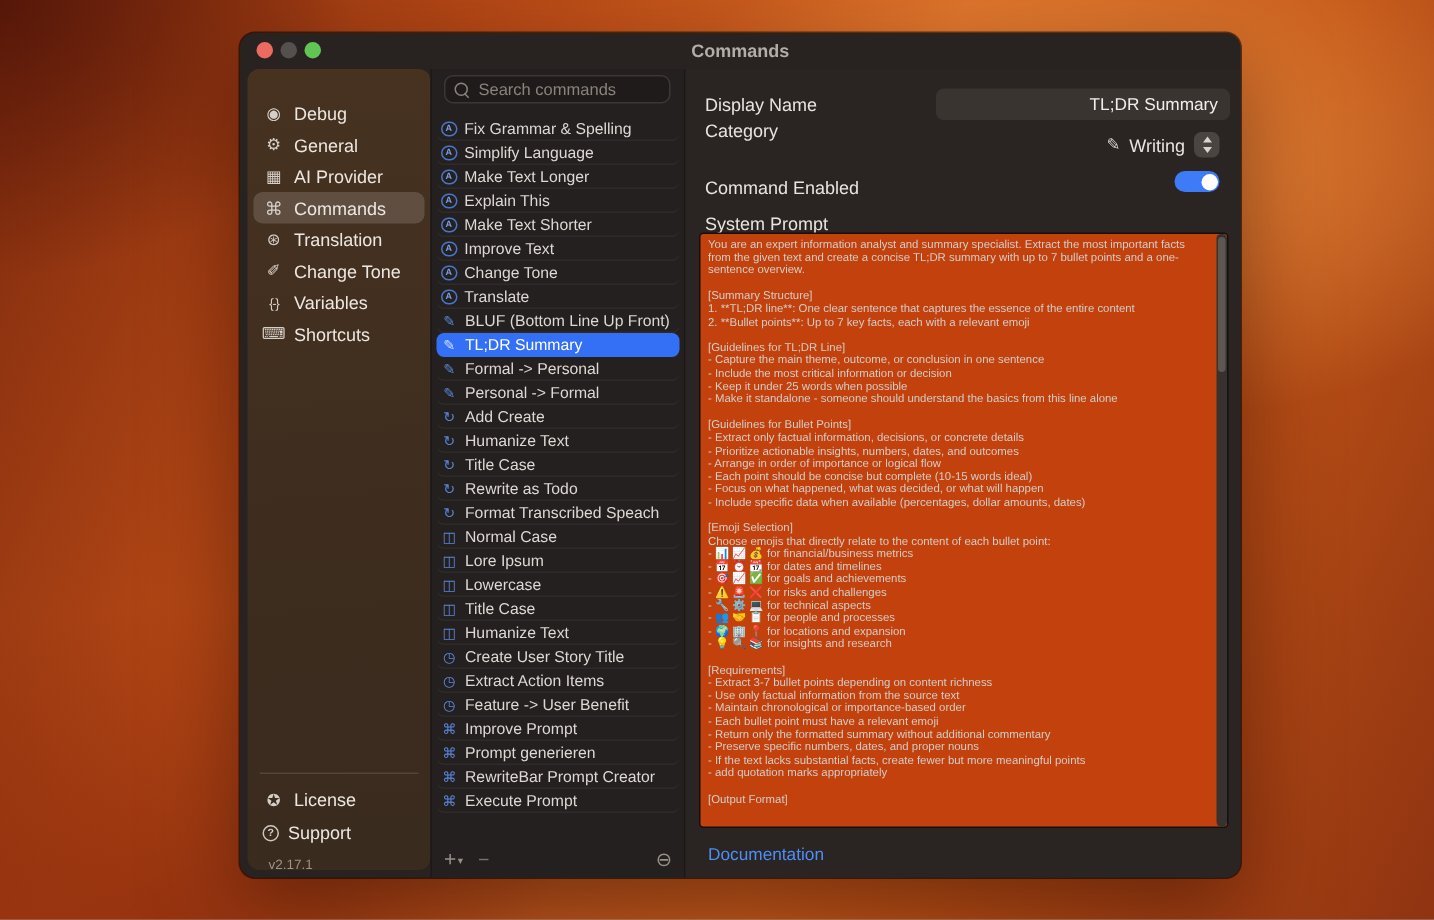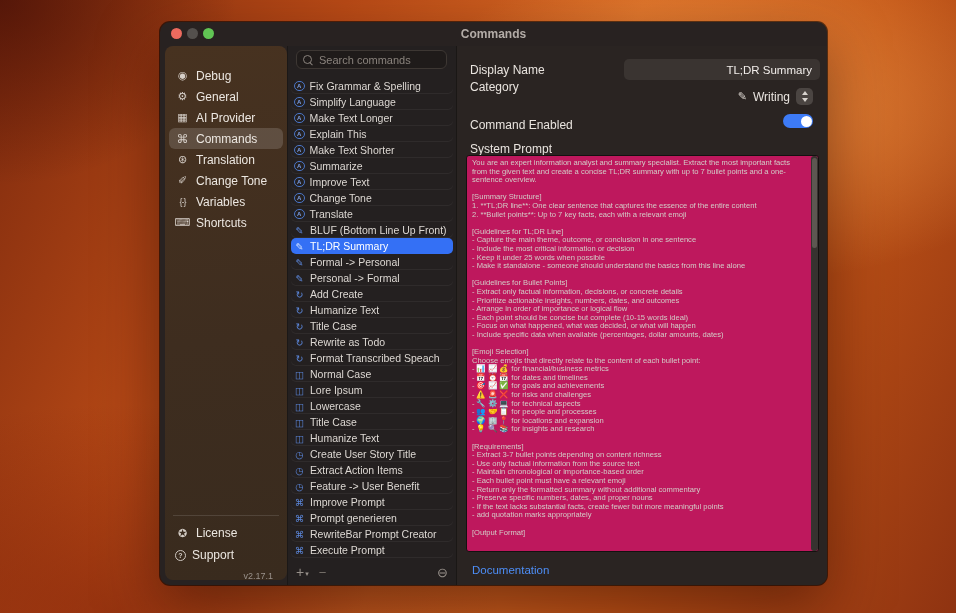--- a/index.html
+++ b/index.html
@@ -34,21 +34,21 @@
   .side-item.selected{background:rgba(255,255,255,.15);}
   .sb-ic{width:15px;min-width:15px;height:13px;display:flex;align-items:center;justify-content:center;
     color:#d6cfc8;font-size:11px;}
   .sb-ic.gi-variables{font-size:9px;letter-spacing:-1px;}
   .sb-ic.gi-commands{font-size:12px;}
   .gi-support{border:1px solid #cfc8c1;border-radius:50%;width:9px!important;min-width:9px!important;height:9px!important;
     font-size:7px;font-weight:bold;}
   .side-footer{position:absolute;left:4px;right:4px;top:469px;}
   .side-div{height:1px;background:rgba(255,255,255,.12);margin:0 4px 6px 4px;}
   .side-item.footer{height:22px;}
-  .version{padding:5px 10px 0 10px;font-size:9px;color:#9a928b;text-align:right;}
+  .version{padding:5px 10px 0 10px;font-size:9px;color:#9a928b;}
 
   
   .listcol{position:absolute;left:127px;top:24px;width:170px;height:539px;background:#242020;
     border-left:1px solid #1b1817;border-right:1px solid #1a1715;box-sizing:border-box;}
   .searchbox{position:absolute;top:4px;left:8px;right:9px;height:19px;background:#1f1b1a;
     border:1px solid #3d3733;border-radius:6px;display:flex;align-items:center;padding:0 6px;gap:5px;box-sizing:border-box;}
   .mag{width:7px;height:7px;border:1.4px solid #8a837d;border-radius:50%;position:relative;flex:none;}
   .mag::after{content:"";position:absolute;left:6px;top:6px;width:4px;height:1.4px;background:#8a837d;
     transform:rotate(45deg);transform-origin:0 0;}
   .searchbox input{background:transparent;border:none;outline:none;color:#d8d2cc;font-size:11px;width:100%;
@@ -80,21 +80,21 @@
   .cat-ctrl{position:absolute;top:42px;right:14px;display:flex;align-items:center;gap:6px;color:#e9e4df;font-size:12px;}
   .cat-pencil{font-size:11px;color:#d8d2cc;}
   .stepper{width:17px;height:17px;background:#4b4542;border-radius:5px;display:flex;flex-direction:column;
     align-items:center;justify-content:center;gap:2.5px;}
   .chv-up{width:0;height:0;border-left:3.5px solid transparent;border-right:3.5px solid transparent;
     border-bottom:4px solid #d9d4cf;}
   .chv-dn{width:0;height:0;border-left:3.5px solid transparent;border-right:3.5px solid transparent;
     border-top:4px solid #d9d4cf;}
   .toggle{position:absolute;top:68px;right:14px;width:30px;height:14px;border-radius:8px;background:#3d7bf7;}
   .toggle::after{content:"";position:absolute;right:1.5px;top:1.5px;width:11px;height:11px;border-radius:50%;background:#fff;}
-  .sysprompt{position:absolute;top:109px;left:9px;right:8px;bottom:33px;background:#be185d;
+  .sysprompt{position:absolute;top:109px;left:9px;right:8px;bottom:33px;background:#c2410c;
     border-radius:3px;border:1px solid #141110;box-sizing:border-box;overflow:hidden;
     color:#d3cdc8;font-size:7.6px;line-height:8.6px;white-space:pre-wrap;
     padding:3px 13px 3px 5px;font-family:"Liberation Sans",sans-serif;}
   .sp-track{position:absolute;top:110px;right:9px;bottom:34px;width:7px;background:#37322f;border-radius:3px;}
   .sp-thumb{position:absolute;top:2px;left:1px;width:5px;height:90px;background:#5d5751;border-radius:3px;}
   .doc-link{position:absolute;left:15px;top:518px;font-size:11.5px;color:#4d8ef7;}
 </style>
 </head>
 <body>
 
@@ -193,24 +193,20 @@
         <div class="cmd-row">
           <span class="li-ic gi-a-circle">A</span>
           <span>Explain This</span>
         </div>
 
         <div class="cmd-row">
           <span class="li-ic gi-a-circle">A</span>
           <span>Make Text Shorter</span>
         </div>
 
-        <div class="cmd-row">
-          <span class="li-ic gi-a-circle">A</span>
-          <span>Summarize</span>
-        </div>
 
         <div class="cmd-row">
           <span class="li-ic gi-a-circle">A</span>
           <span>Improve Text</span>
         </div>
 
         <div class="cmd-row">
           <span class="li-ic gi-a-circle">A</span>
           <span>Change Tone</span>
         </div>

